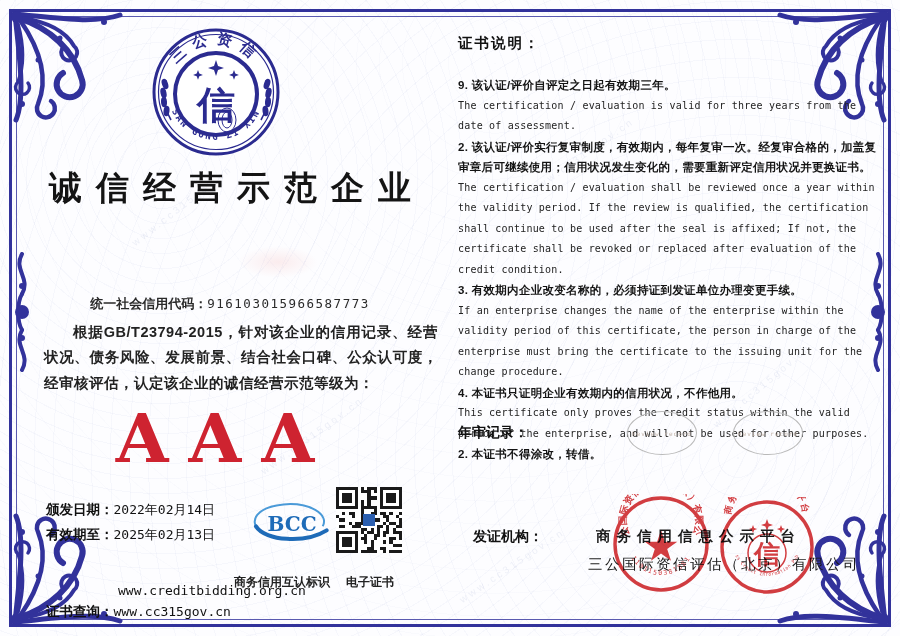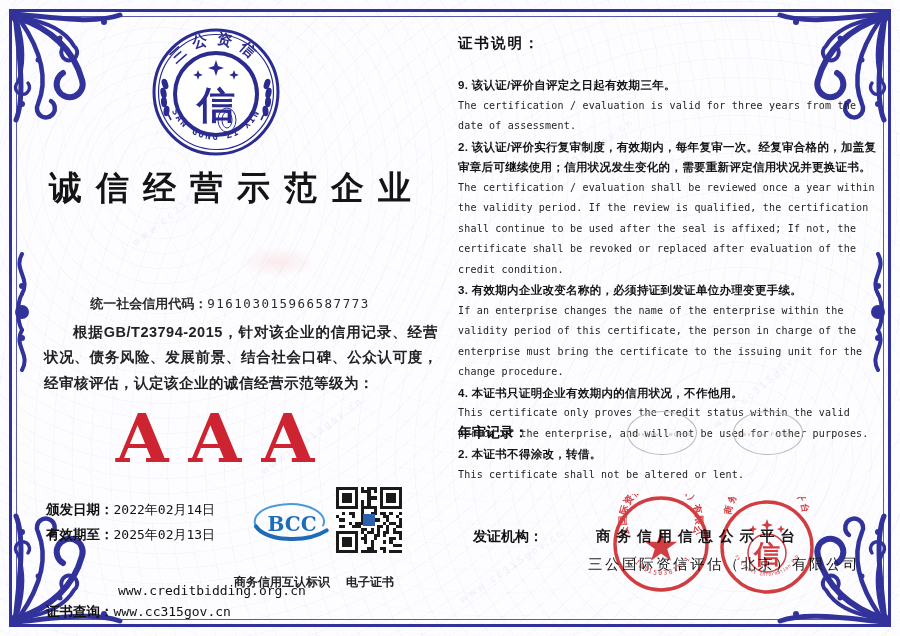--- a/index.html
+++ b/index.html
@@ -384,21 +384,20 @@
     <h3>证书说明：</h3>
     <div class="note-zh">9. 该认证/评价自评定之日起有效期三年。</div>
     <div class="note-en">The certification / evaluation is valid for three years from the date of assessment.</div>
     <div class="note-zh">2. 该认证/评价实行复审制度，有效期内，每年复审一次。经复审合格的，加盖复审章后可继续使用；信用状况发生变化的，需要重新评定信用状况并更换证书。</div>
     <div class="note-en">The certification / evaluation shall be reviewed once a year within the validity period. If the review is qualified, the certification shall continue to be used after the seal is affixed; If not, the certificate shall be revoked or replaced after evaluation of the credit condition.</div>
     <div class="note-zh">3. 有效期内企业改变名称的，必须持证到发证单位办理变更手续。</div>
     <div class="note-en">If an enterprise changes the name of the enterprise within the validity period of this certificate, the person in charge of the enterprise must bring the certificate to the issuing unit for the change procedure.</div>
     <div class="note-zh">4. 本证书只证明企业有效期内的信用状况，不作他用。</div>
     <div class="note-en">This certificate only proves the credit status within the valid period of the enterprise, and will not be used for other purposes.</div>
     <div class="note-zh">2. 本证书不得涂改，转借。</div>
-    <div class="note-en">This certificate shall not be altered or lent.</div>
   </div>
 
   <div class="review-label">年审记录：</div>
   <div class="oval o1">
     <span>Review record</span>
   </div>
   <div class="oval o2">
     <span>Review record</span>
   </div>
 

